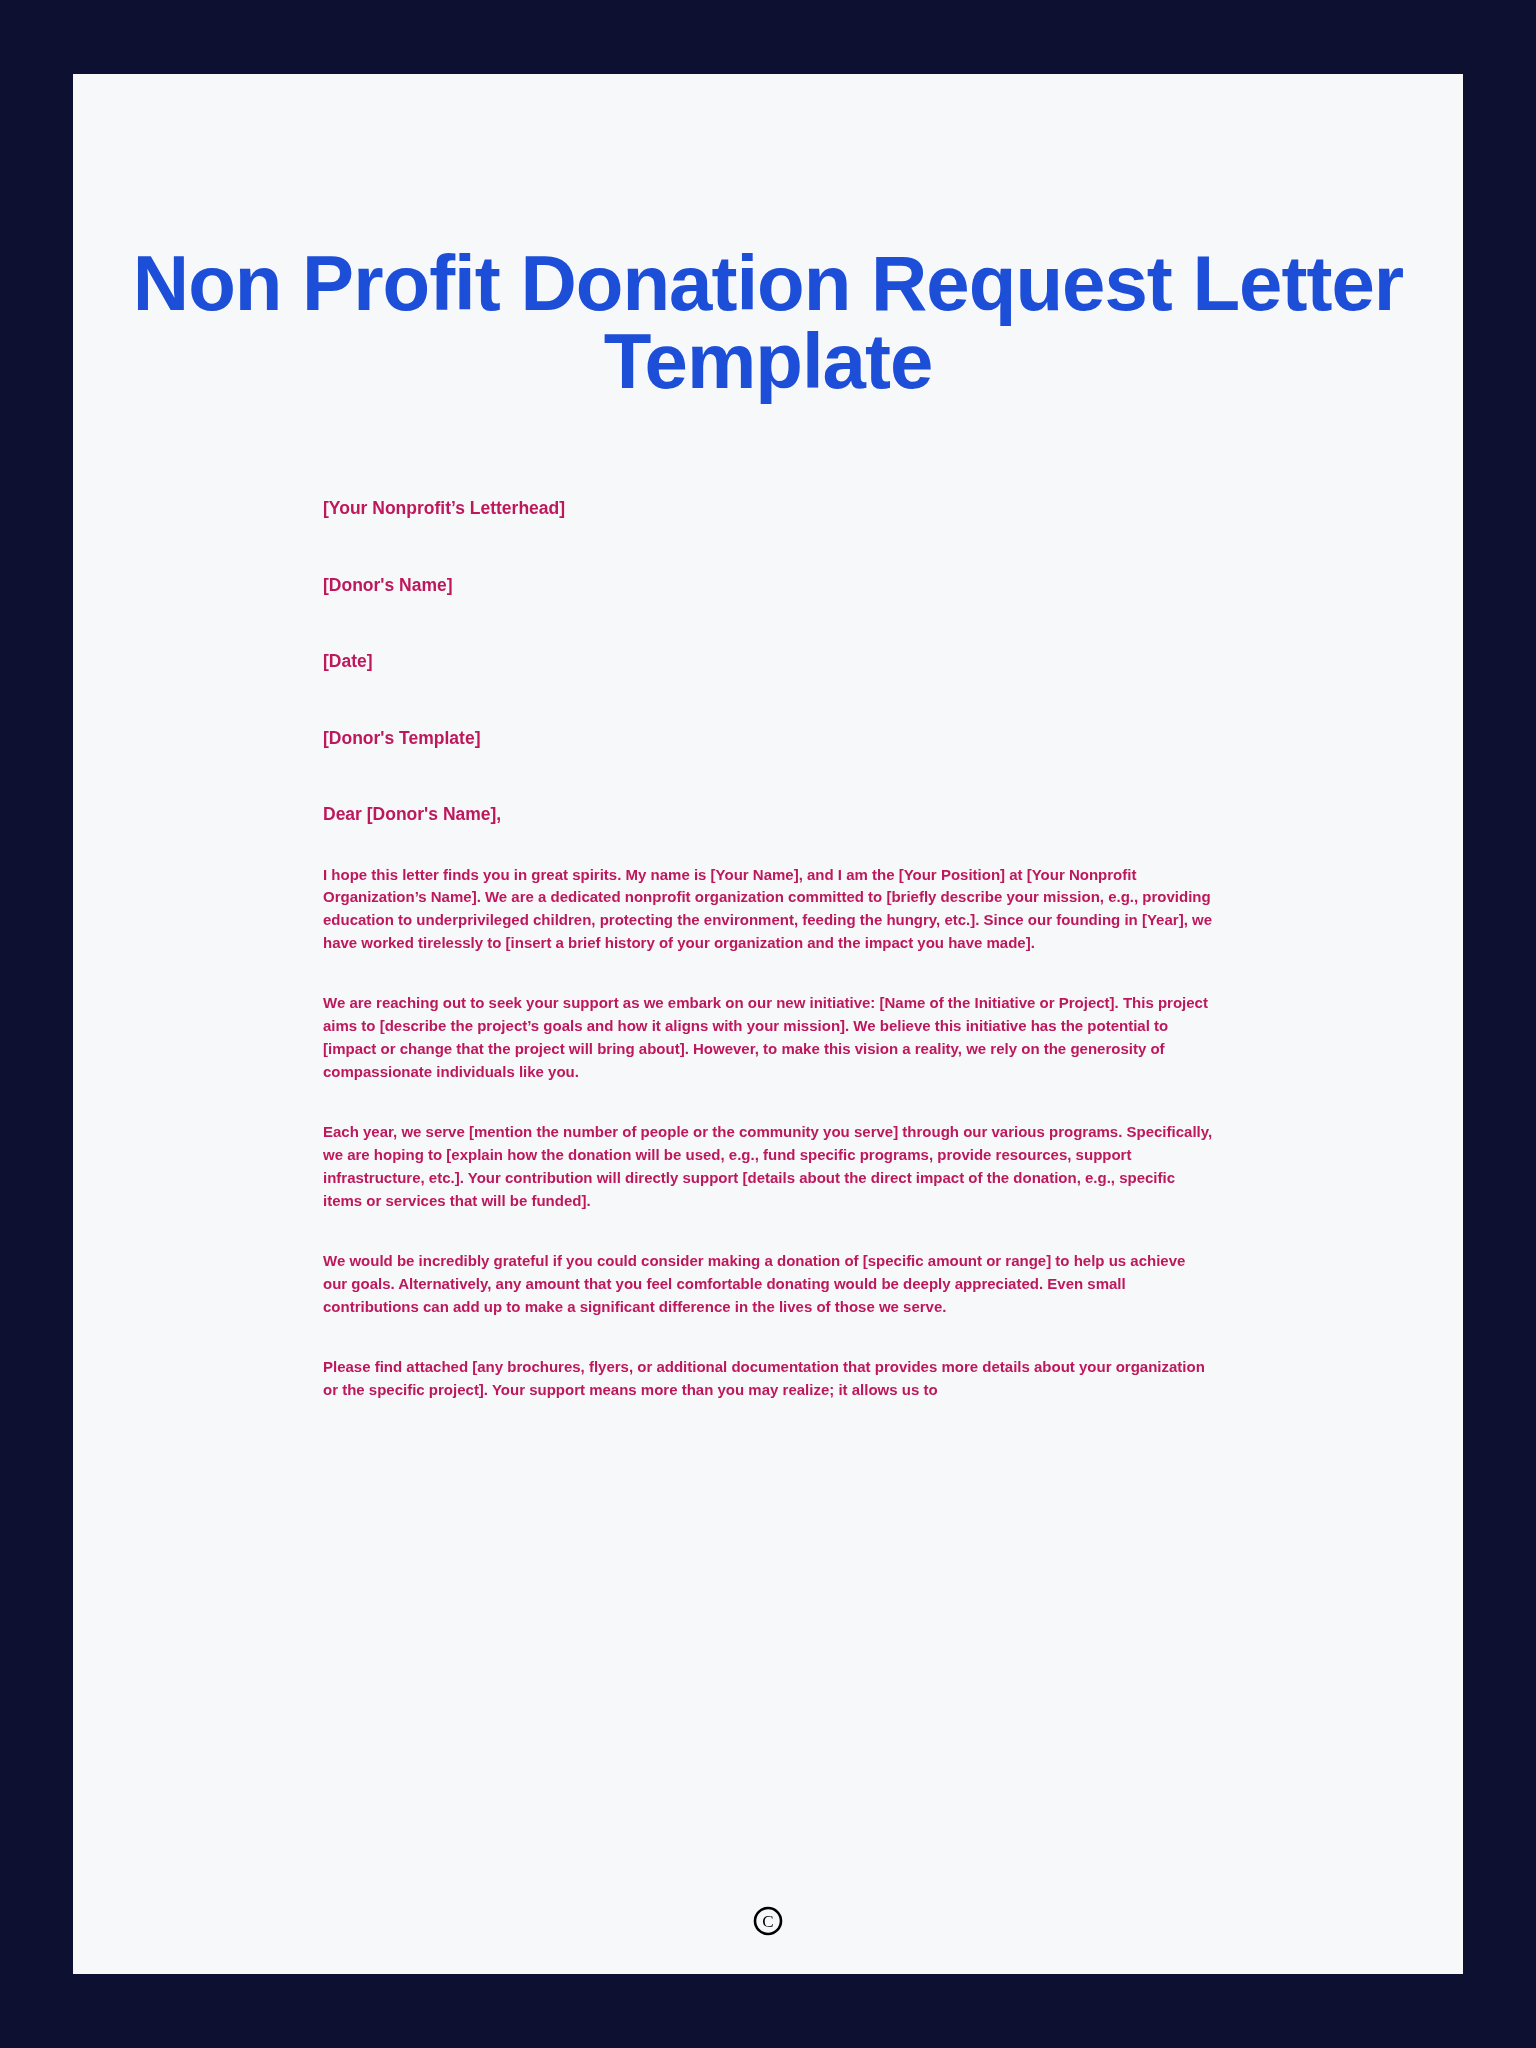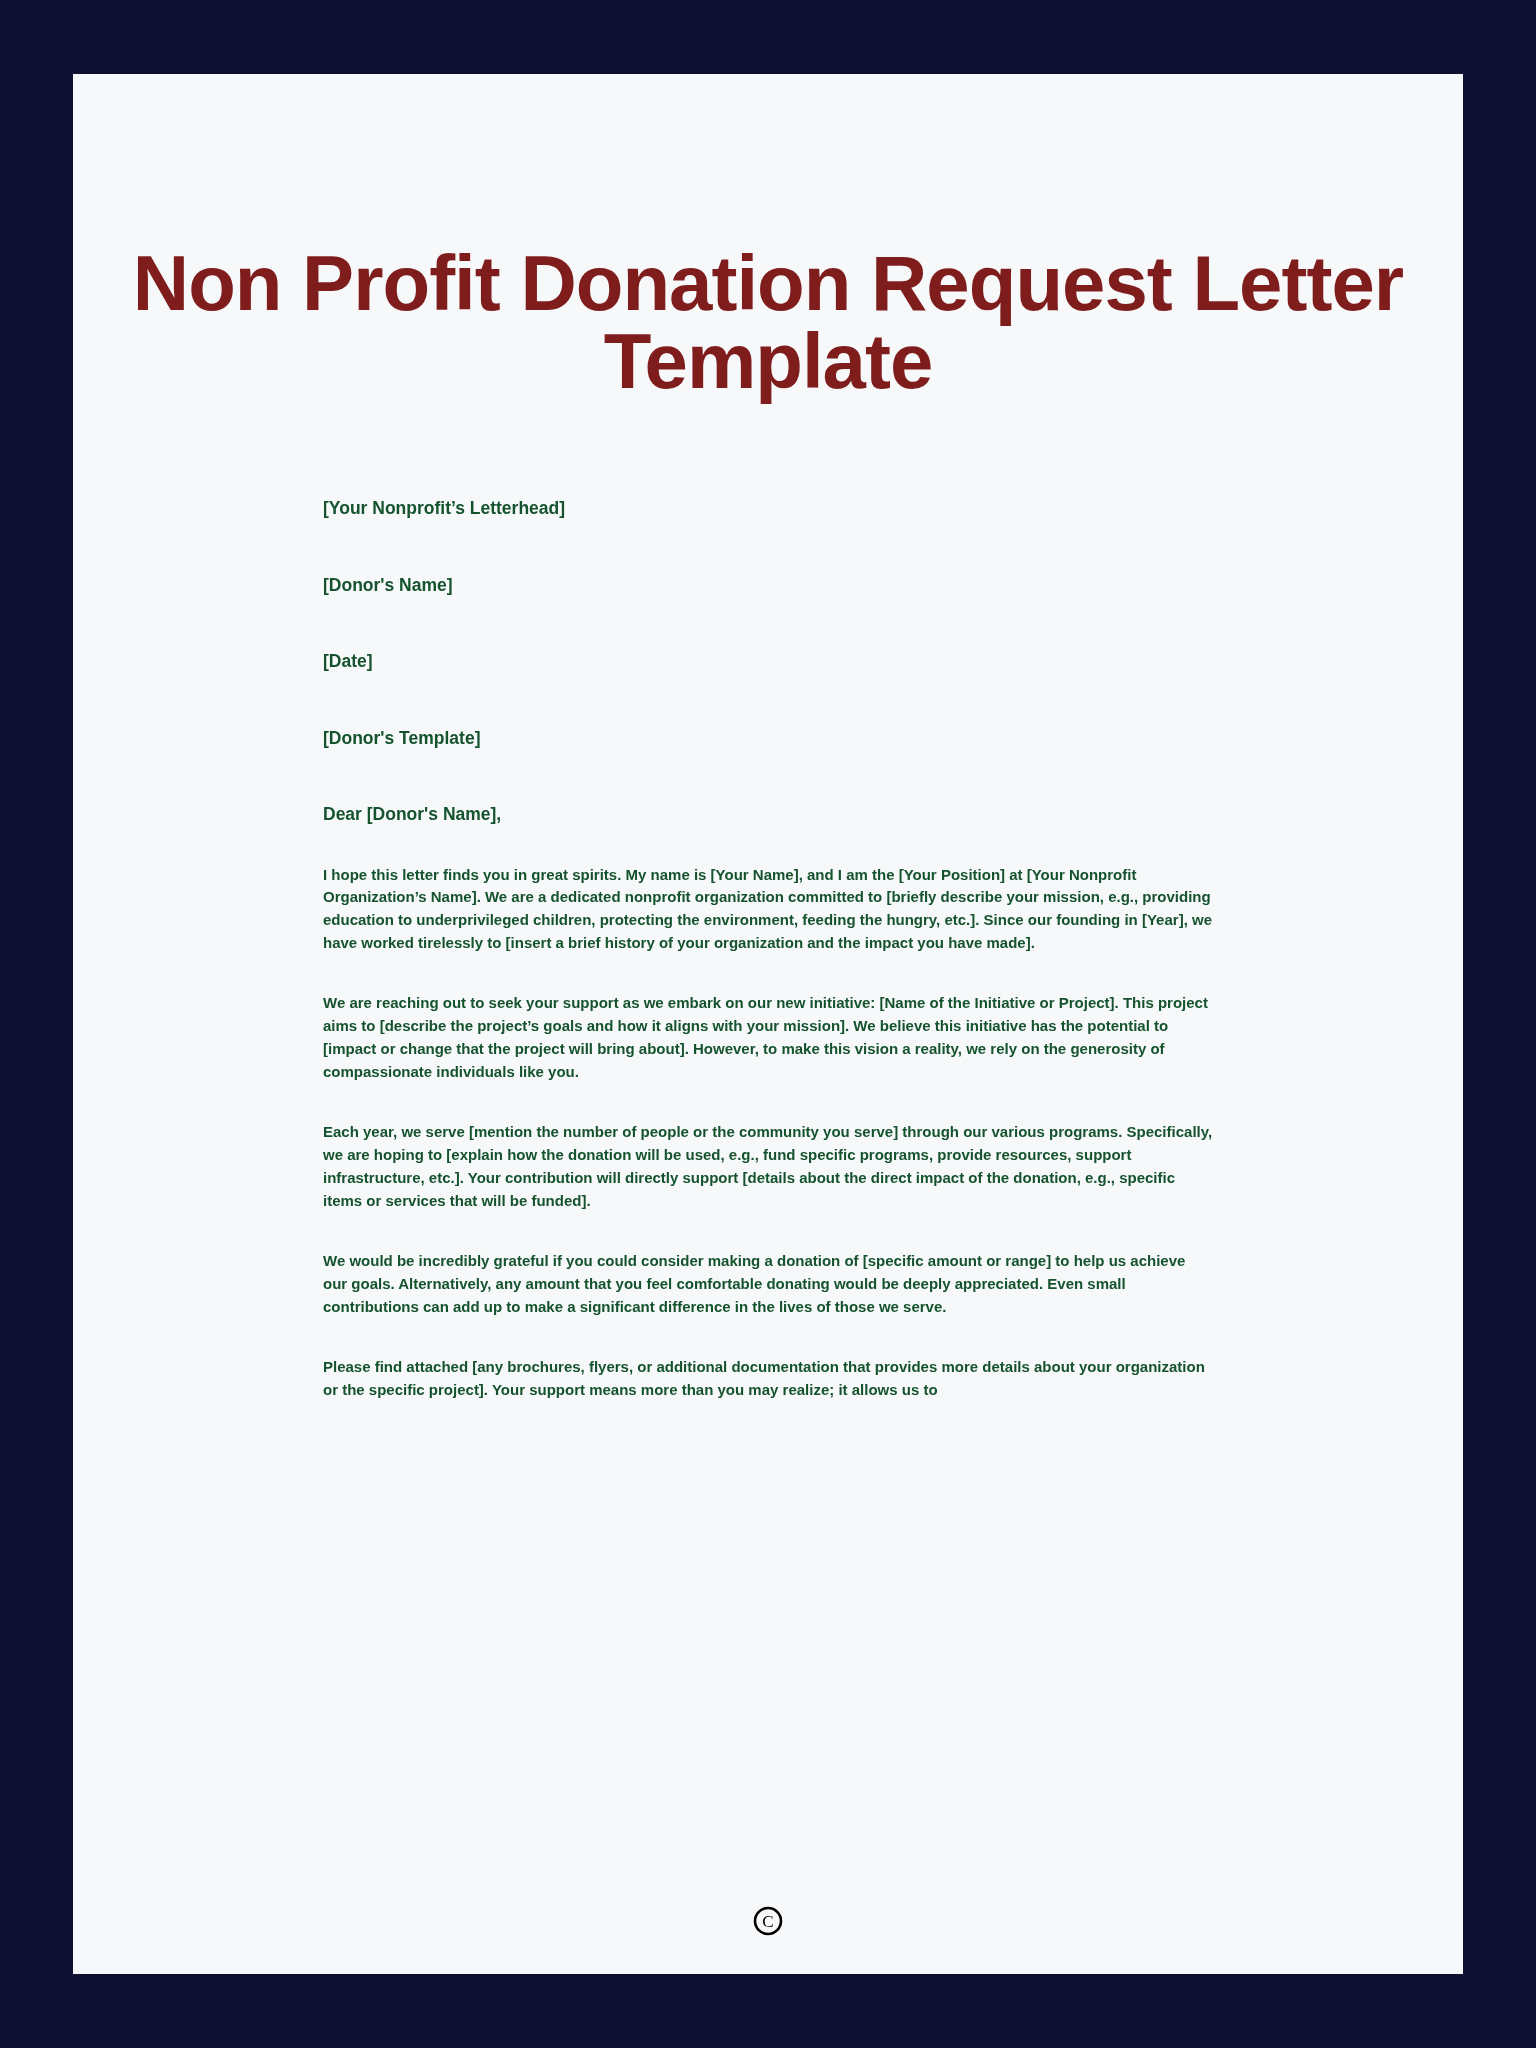--- a/index.html
+++ b/index.html
@@ -23,27 +23,27 @@
     box-sizing: border-box;
     overflow: hidden;
   }
   .doc-title {
     margin: 0;
     padding: 170px 55px 0 55px;
     font-size: 78px;
     line-height: 1.0;
     font-weight: bold;
     text-align: center;
-    color: #7f1d1d;
+    color: #1d4ed8;
     letter-spacing: -1px;
   }
   .letter-body {
     padding: 0 250px 0 250px;
     margin-top: 96px;
-    color: #14532d;
+    color: #be185d;
   }
   .field-line {
     font-size: 17.5px;
     font-weight: bold;
     line-height: 1.4;
     margin-bottom: 52px;
   }
   .salutation {
     font-size: 17.5px;
     font-weight: bold;

